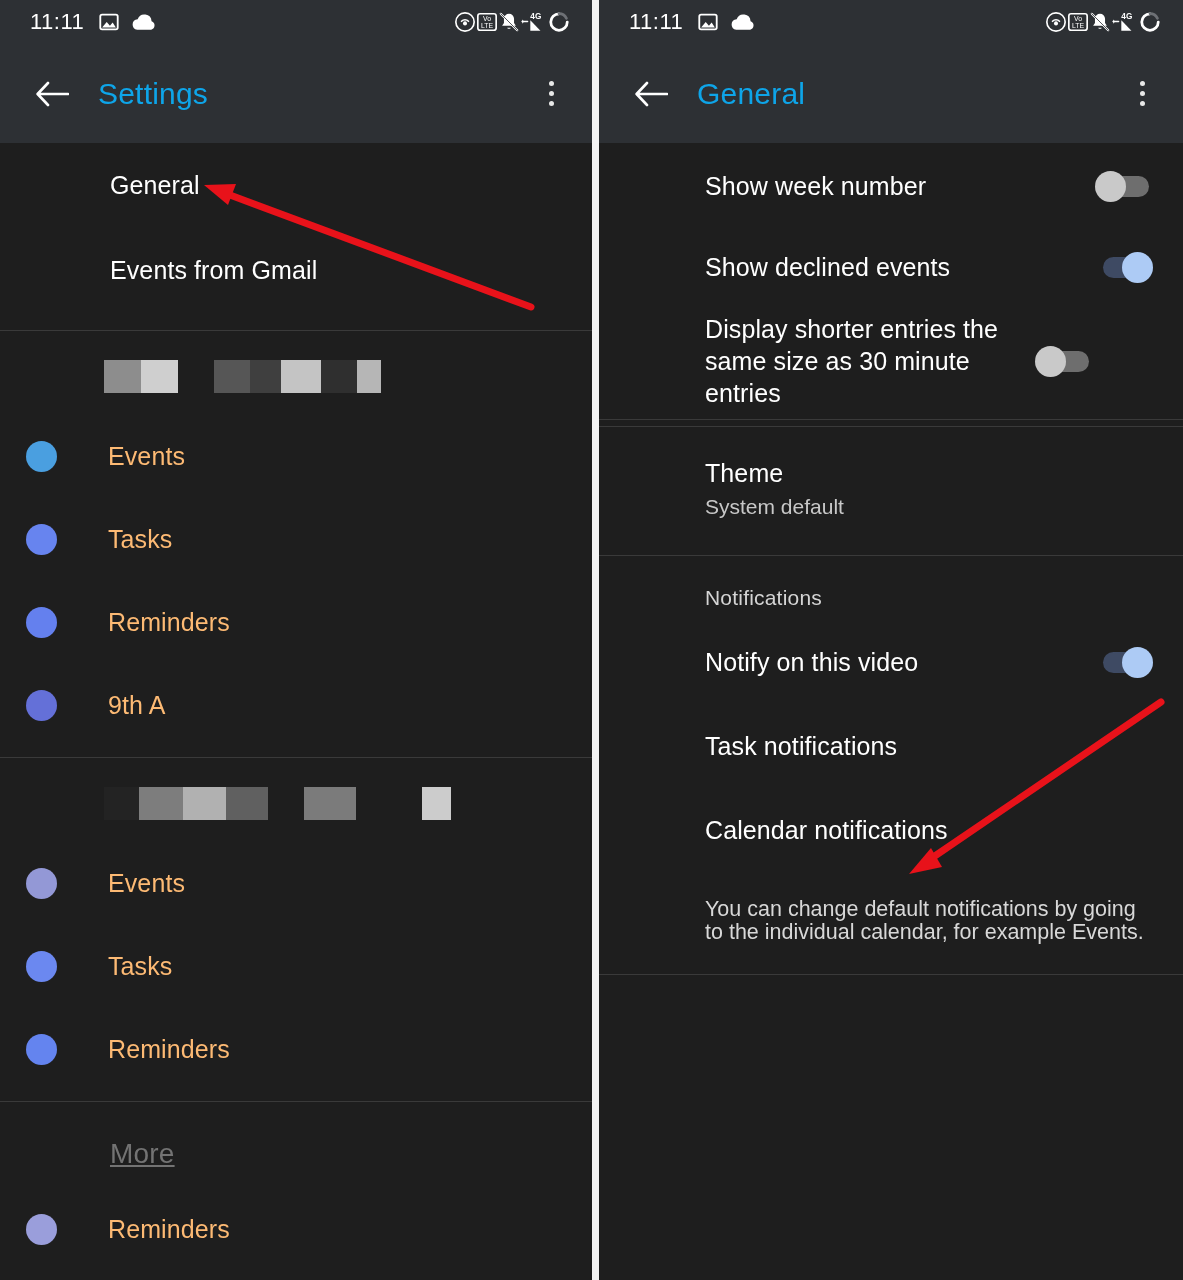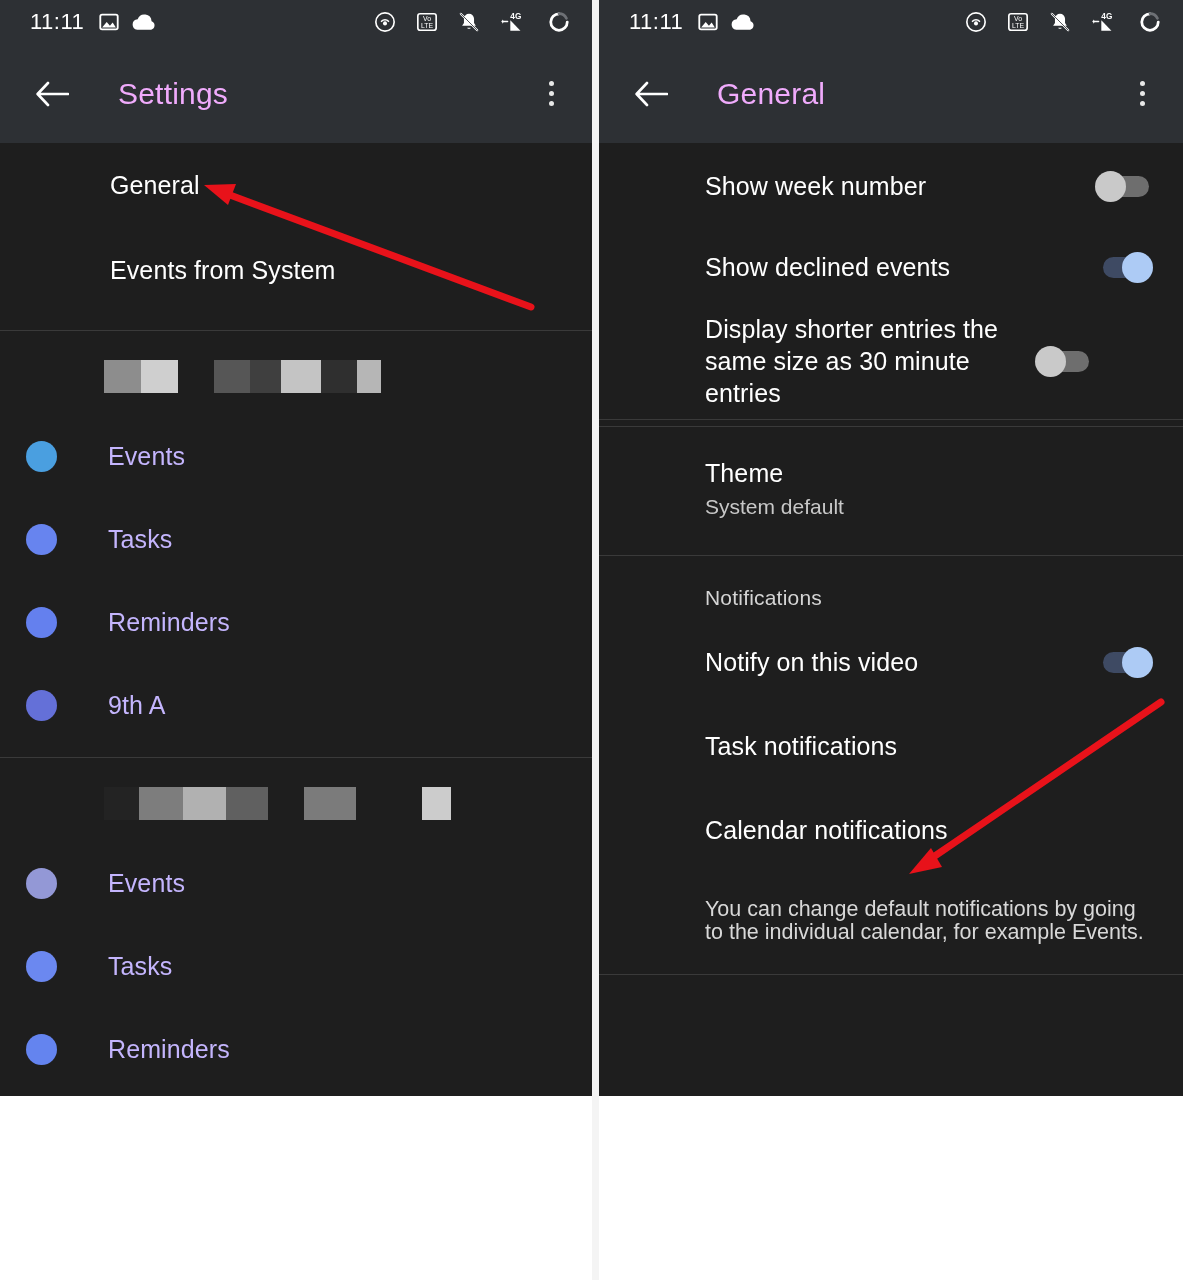--- a/index.html
+++ b/index.html
@@ -9,21 +9,21 @@
     font-family: "Liberation Sans", sans-serif;
     overflow: hidden;
   }
   .screens {
     display: flex;
     width: 1183px; height: 1280px;
     background: #ffffff;
   }
   .panel {
     position: relative;
-    height: 1096px;
+    height: 1280px;
     background: #1e1e1e;
     overflow: hidden;
   }
   .panel-left  { width: 592px; }
   .panel-gap   { width: 7px; background: #f4f4f4; height: 1280px; flex: 0 0 7px; }
   .panel-right { width: 584px; }
 
   
   .statusbar {
     height: 44px;
@@ -33,42 +33,42 @@
     padding: 0 22px 0 30px;
     color: #ffffff;
   }
   .clock {
     font-size: 22px;
     letter-spacing: 0.5px;
     font-weight: 400;
     white-space: nowrap;
   }
   .status-left-icons { display: flex; align-items: center; gap: 11px; margin-left: 14px; }
-  .status-right-icons { display: flex; align-items: center; gap: 20px; margin-left: auto; }
+  .status-right-icons { display: flex; align-items: center; gap: 0; margin-left: auto; }
   .sicon { display: block; }
 
   
   .appbar {
     height: 99px;
     background: #2d3034;
     display: flex;
     align-items: center;
     padding: 0 24px 0 32px;
   }
   .back-arrow {
     width: 40px; height: 40px;
     flex: 0 0 40px;
     display: flex; align-items: center; justify-content: center;
     cursor: pointer;
   }
   .appbar-title {
-    color: #f0abfc;
+    color: #0ea5e9;
     font-size: 30px;
     font-weight: 400;
-    margin-left: 46px;
+    margin-left: 26px;
     letter-spacing: 0.2px;
     white-space: nowrap;
   }
   .kebab {
     margin-left: auto;
     width: 34px; height: 40px;
     display: flex; flex-direction: column;
     align-items: center; justify-content: center;
     gap: 5px;
     cursor: pointer;
@@ -108,21 +108,21 @@
     display: flex; align-items: center;
     padding-left: 26px;
     cursor: pointer;
   }
   .cal-dot {
     width: 31px; height: 31px;
     border-radius: 50%;
     flex: 0 0 31px;
   }
   .cal-label {
-    color: #c4b5fd;
+    color: #fdba74;
     font-size: 25px;
     margin-left: 51px;
     letter-spacing: 0.1px;
     text-align: right;
   }
   .group-heading {
     color: #737373;
     font-size: 28px;
     padding-left: 110px;
     padding-top: 36px;
@@ -244,21 +244,21 @@
           <i></i>
         </span>
     </div>
 
     <div class="body">
       <div class="nav-row">
         <span class="label">General</span>
       </div>
       <div style="height:1px"></div>
       <div class="nav-row">
-        <span class="label">Events from System</span>
+        <span class="label">Events from Gmail</span>
       </div>
 
       <div class="sec-divider" style="margin-top:18px"></div>
 
       <div class="account-group">
         <div class="redacted">
           <span class="blk" style="width:37px;background:#8d8d8d"></span>
           <span class="blk" style="width:37px;background:#cfcfcf"></span>
           <span class="blk spacer-w" style="width:36px"></span>
           <span class="blk" style="width:36px;background:#565656"></span>

